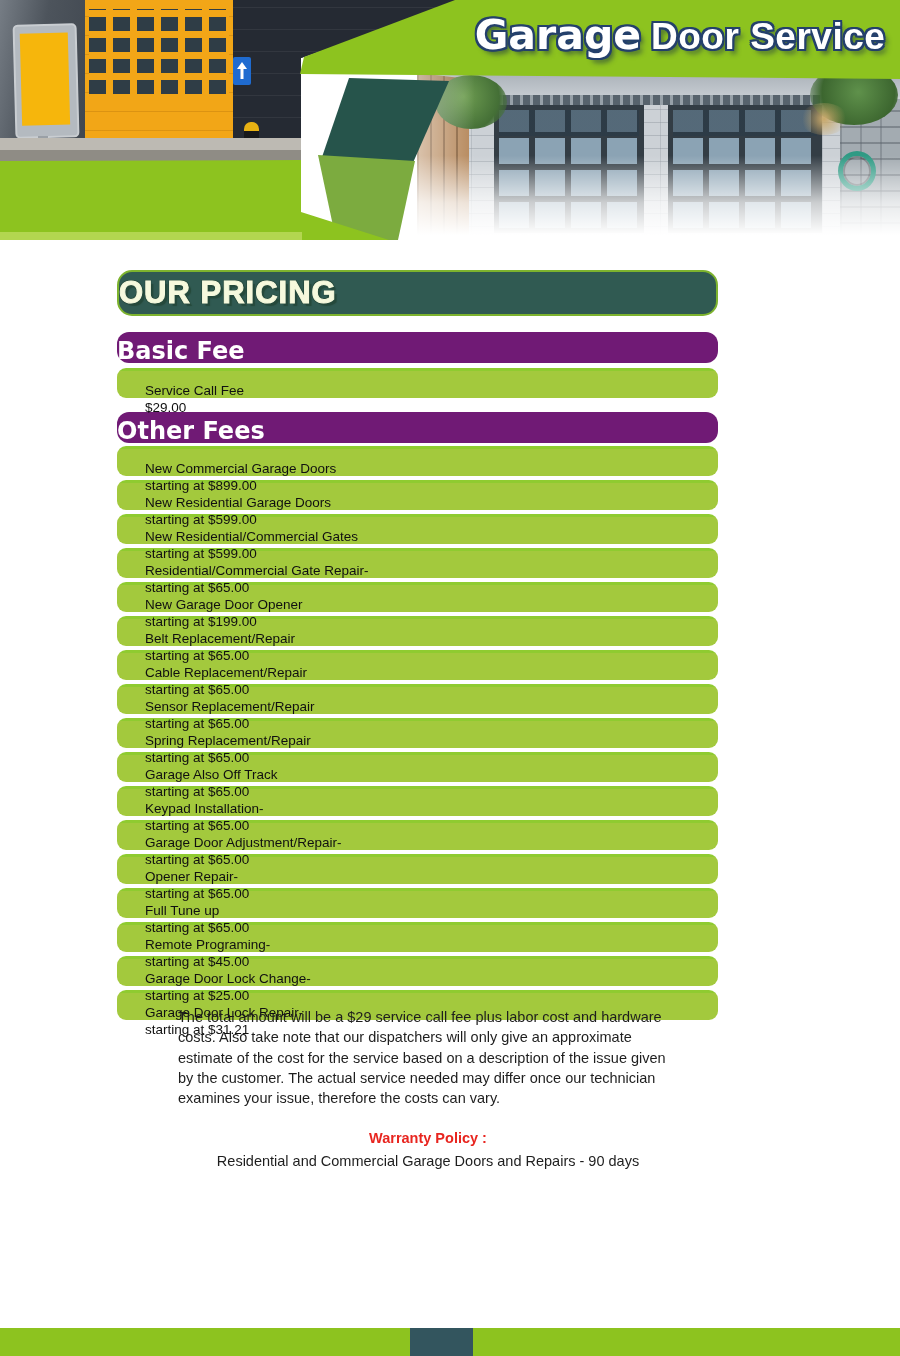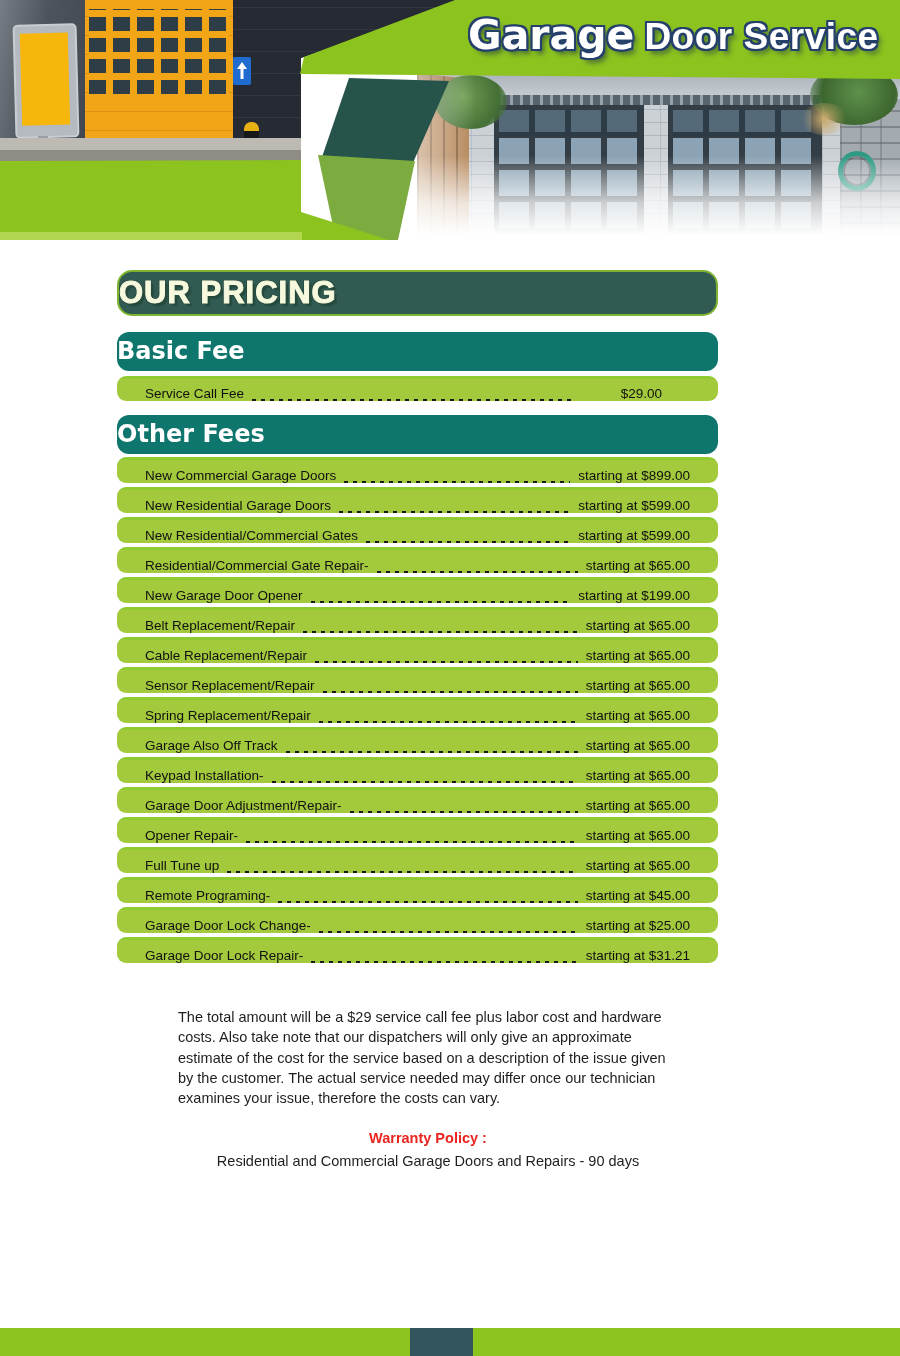--- a/index.html
+++ b/index.html
@@ -77,43 +77,43 @@
     clip-path: polygon(455px 0, 900px 0, 900px 79px, 300px 74px, 304px 57px); }
   .teal-quad { position:absolute; inset:0; background:#26544b;
     clip-path: polygon(349px 78px, 449px 81px, 412px 165px, 321px 160px); }
   .medium-wedge { position:absolute; inset:0; background:#7cab3f;
     clip-path: polygon(318px 155px, 415px 161px, 398px 240px, 336px 240px); }
   .green-bottom { position:absolute; inset:0; background:#8dc31f;
     clip-path: polygon(0 161px, 301px 160px, 301px 212px, 389px 240px, 0 240px); }
   .green-stripe { position:absolute; left:0; top:232px; width:302px; height:8px; background:rgba(226,238,140,.45); }
 
   
-  .title { position:absolute; left:468px; top:11px; width:424px; white-space:nowrap; color:#fff; }
+  .title { position:absolute; left:468px; top:11px; width:424px; text-align:center; white-space:nowrap; color:#fff; }
   .title span { text-shadow:
       -2px -2px 0 #24406b, 2px -2px 0 #24406b, -2px 2px 0 #24406b, 2px 2px 0 #24406b,
       0 -2px 0 #24406b, 0 2px 0 #24406b, -2px 0 0 #24406b, 2px 0 0 #24406b,
       4px 5px 5px rgba(20,40,70,.55); }
   .title .t1 { font-family:"DejaVu Sans", sans-serif; font-weight:bold; font-size:41px; margin-right:10px; }
   .title .t2 { font-family:"Liberation Sans", sans-serif; font-weight:bold; font-size:37px; letter-spacing:.5px; }
 
   
   .content { position:absolute; left:117px; top:270px; width:601px; }
   .bar { box-sizing:border-box; width:100%; color:#fff; text-align:left; }
   .bar.main { height:46px; line-height:41px; background:#305a52; border:2px solid #7db32e;
     border-radius:15px; margin-bottom:16px; }
   .bar.main span { font-family:"Liberation Sans", sans-serif; font-weight:bold; font-size:31px; letter-spacing:1px;
     color:#f6f9dd; -webkit-text-stroke:1px #f6f9dd;
     text-shadow: -1px -1px 0 #25493b, 1px -1px 0 #25493b, -1px 1px 0 #25493b, 3px 3px 1px #25493b; }
-  .bar.section { height:39px; line-height:39px; background:#0f766e; border-radius:12px; margin-bottom:5px; }
+  .bar.section { height:31px; line-height:39px; background:#701a75; border-radius:12px; margin-bottom:5px; }
   .bar.section span { font-family:"DejaVu Sans", sans-serif; font-weight:bold; font-size:24px; }
   .bar.section.other { margin-top:14px; margin-bottom:3px; }
 
-  .fee-row { box-sizing:border-box; display:flex; align-items:flex-end; height:26px; margin-bottom:4px;
-    padding:0 28px; border-radius:9px; font-size:13.5px; color:#101010;
-    background:linear-gradient(180deg,#8fcb30 0,#8fcb30 3px,#a3c93d 3px); }
+  .fee-row { box-sizing:border-box; display:flex; align-items:flex-start; height:26px; margin-bottom:4px;
+    padding:15px 28px; border-radius:9px; font-size:13.5px; color:#101010;
+    background:linear-gradient(180deg,#8fcb30 0,#8fcb30 3px,#a3c93d 3px);flex-direction:column; }
   .fee-row.basic { height:25px; margin-bottom:0; }
   .fee-label, .fee-price { white-space:nowrap; }
   .leader { flex:1; height:2px; margin:2px 8px 0 8px;
     background:repeating-linear-gradient(90deg,#1b1b1b 0 4px,transparent 4px 9px); }
   .fee-row.basic .leader { margin-right:48px; }
   .fee-row.basic .fee-price { margin-right:28px; }
 
   
   .notes { position:absolute; left:178px; top:1007px; width:500px; font-size:14.5px; line-height:1.4; color:#1e1e1e; }
   .notes .disclaimer { width:456px; margin:0 0 17px 0; }

